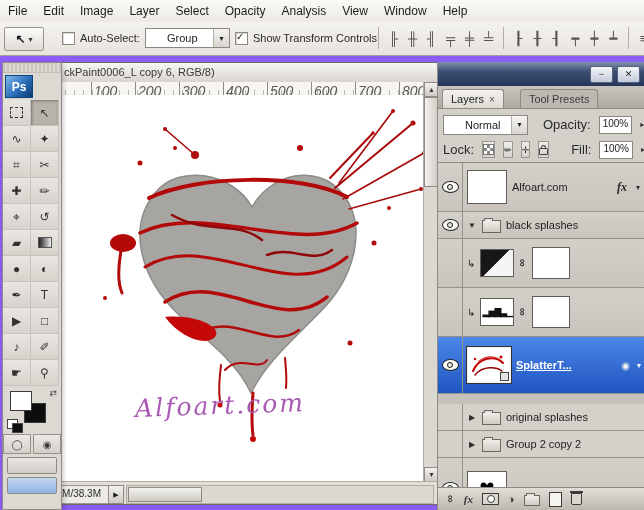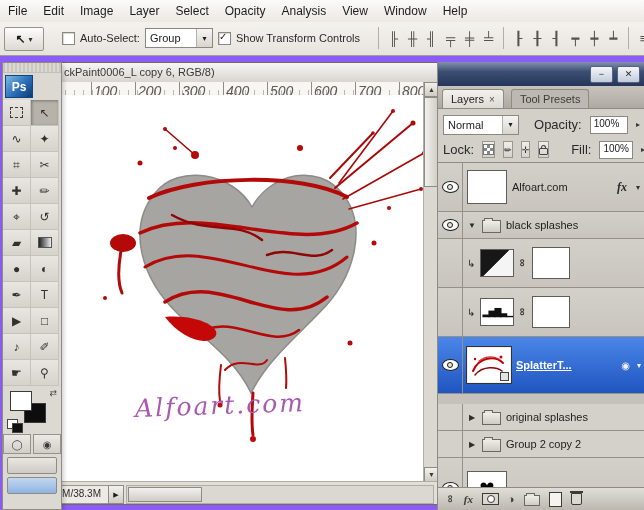--- a/index.html
+++ b/index.html
@@ -10,21 +10,21 @@
   
   .optionsbar{position:absolute;left:0;top:22px;width:644px;height:33px;background:linear-gradient(#f4f2ee,#e7e4de);border-bottom:1px solid #a39f97;}
   .tool-preset{position:absolute;left:4px;top:5px;width:38px;height:22px;border:1px solid #97938b;border-radius:2px;background:linear-gradient(#fdfdfc,#ddd9d3);display:flex;align-items:center;justify-content:center;gap:3px;}
   .tpp-icon{font-size:12px;font-weight:bold;}
   .tiny-arrow{font-size:8px;color:#333;}
   .opt-left{position:absolute;left:62px;top:0;height:32px;display:flex;align-items:center;gap:5px;}
   .checkbox{width:11px;height:11px;background:#fff;border:1px solid #8c887f;box-shadow:inset 1px 1px 1px #d8d5cf;position:relative;}
   .checkbox.checked::after{content:"✓";position:absolute;left:0px;top:-2px;font-size:10px;color:#222;}
   .opt-label{font-size:11px;color:#2a2a2a;}
   .mini-select{height:18px;border:1px solid #8c887f;background:#fff;display:flex;align-items:center;}
-  .mini-select .val{padding:0 4px;font-size:11px;min-width:42px;}
+  .mini-select .val{padding:0 4px;font-size:11px;min-width:42px;margin-left:17px;}
   .mini-select .btn{width:15px;height:100%;border-left:1px solid #b4b0a8;background:linear-gradient(#f6f5f3,#d8d5cf);display:flex;align-items:center;justify-content:center;font-size:8px;}
   .opt-right{position:absolute;left:374px;top:0;height:32px;display:flex;align-items:center;gap:1px;}
   .opt-sep{width:1px;height:22px;background:#b2aea6;margin:0 4px;}
   .align-btn{width:17px;height:19px;display:flex;align-items:center;justify-content:center;font-size:13px;color:#55534f;border:1px solid transparent;border-radius:2px;}
   
   .tools-palette{position:absolute;left:2px;top:62px;width:58px;height:446px;background:#dcd9d3;border:1px solid #8f8b84;z-index:30;box-shadow:2px 2px 4px rgba(0,0,0,.18);}
   .palette-grip{height:9px;border-bottom:1px solid #c3c0b9;background:repeating-linear-gradient(90deg,#c9c6bf 0 2px,#dcd9d3 2px 4px);}
   .ps-logo{width:26px;height:21px;margin:2px;background:linear-gradient(135deg,#7db9e8,#2a6db8 55%,#0b3b73);color:#fff;font-weight:bold;font-size:12px;display:flex;align-items:center;justify-content:center;border:1px solid #11457d;}
   .tools-grid{display:grid;grid-template-columns:28px 28px;}
   .tool{height:25px;display:flex;align-items:center;justify-content:center;font-size:12px;color:#33312e;background:linear-gradient(#e9e6e1,#d6d3cd);border-right:1px solid #c6c3bc;border-bottom:1px solid #c6c3bc;}
@@ -63,21 +63,21 @@
   .vs-thumb{position:absolute;left:0;top:15px;width:13px;height:88px;background:linear-gradient(90deg,#f2f1ee,#cfccc5);border:1px solid #8f8b84;}
   .statusbar{position:absolute;left:0;bottom:0;right:0;height:22px;background:#e2dfd9;border-top:1px solid #b0ada5;}
   .status-box{position:absolute;left:2px;top:3px;width:70px;height:15px;border:1px solid #9a968f;background:#eceae5;font-size:10px;padding:2px 0 0 4px;color:#2e2d2a;}
   .status-arrow{position:absolute;left:74px;top:3px;width:14px;height:17px;background:linear-gradient(#f2f1ee,#cfccc5);border:1px solid #908c85;font-size:7px;display:flex;align-items:center;justify-content:center;}
   .hscroll{position:absolute;left:92px;right:4px;top:3px;height:17px;background:#dbd8d2;border:1px solid #b0ada5;}
   .hs-thumb{position:absolute;left:1px;top:1px;width:72px;height:13px;background:linear-gradient(#f2f1ee,#cfccc5);border:1px solid #8f8b84;}
   
   .dock{position:absolute;left:437px;top:62px;width:207px;height:448px;background:#d3d0ca;border-left:1px solid #8f8b84;z-index:20;}
   .dock-header{position:absolute;left:0;top:0;right:0;height:24px;background:linear-gradient(#8292ad,#3c4f73 40%,#24375a);display:flex;align-items:center;justify-content:flex-end;gap:4px;padding-right:5px;}
   .win-btn{width:21px;height:15px;background:linear-gradient(#f4f6f9,#c3cbdb);border:1px solid #55627f;border-radius:2px;font-size:9px;display:flex;align-items:center;justify-content:center;color:#2c2c2c;}
-  .tabbar{position:absolute;left:0;top:24px;right:0;height:22px;background:linear-gradient(#c8c4bd,#aeaaa2);border-bottom:1px solid #8f8b84;display:flex;align-items:flex-end;padding-left:4px;gap:7px;}
+  .tabbar{position:absolute;left:0;top:24px;right:0;height:22px;background:linear-gradient(#c8c4bd,#aeaaa2);border-bottom:1px solid #8f8b84;display:flex;align-items:flex-end;padding-left:4px;gap:16px;}
   .tab{padding:3px 8px 3px 8px;font-size:11px;border:1px solid #8f8b84;border-bottom:none;border-radius:3px 3px 0 0;display:flex;align-items:center;gap:5px;}
   .tab.active{background:linear-gradient(#f3f1ed,#dedbd5);color:#1c1c1c;}
   .tab.inactive{background:#bdb9b2;color:#3d3c39;}
   .tab-close{font-size:10px;color:#555;}
   .panel-controls{position:absolute;left:0;top:46px;right:0;height:54px;padding:4px 5px 0 5px;box-sizing:border-box;}
   .pc-row{display:flex;align-items:center;height:25px;gap:8px;}
   .plabel{font-size:13px;color:#2a2a2a;}
   .val-box{width:36px;height:15px;border:1px solid #8c887f;background:#fff;font-size:10px;padding:1px 3px 0 3px;color:#222;}
   .slider-arrow{font-size:8px;color:#333;}
   .lock-btn{width:15px;height:15px;border:1px solid #9a968f;background:linear-gradient(#efede9,#d6d3cd);display:flex;align-items:center;justify-content:center;font-size:9px;color:#333;}

